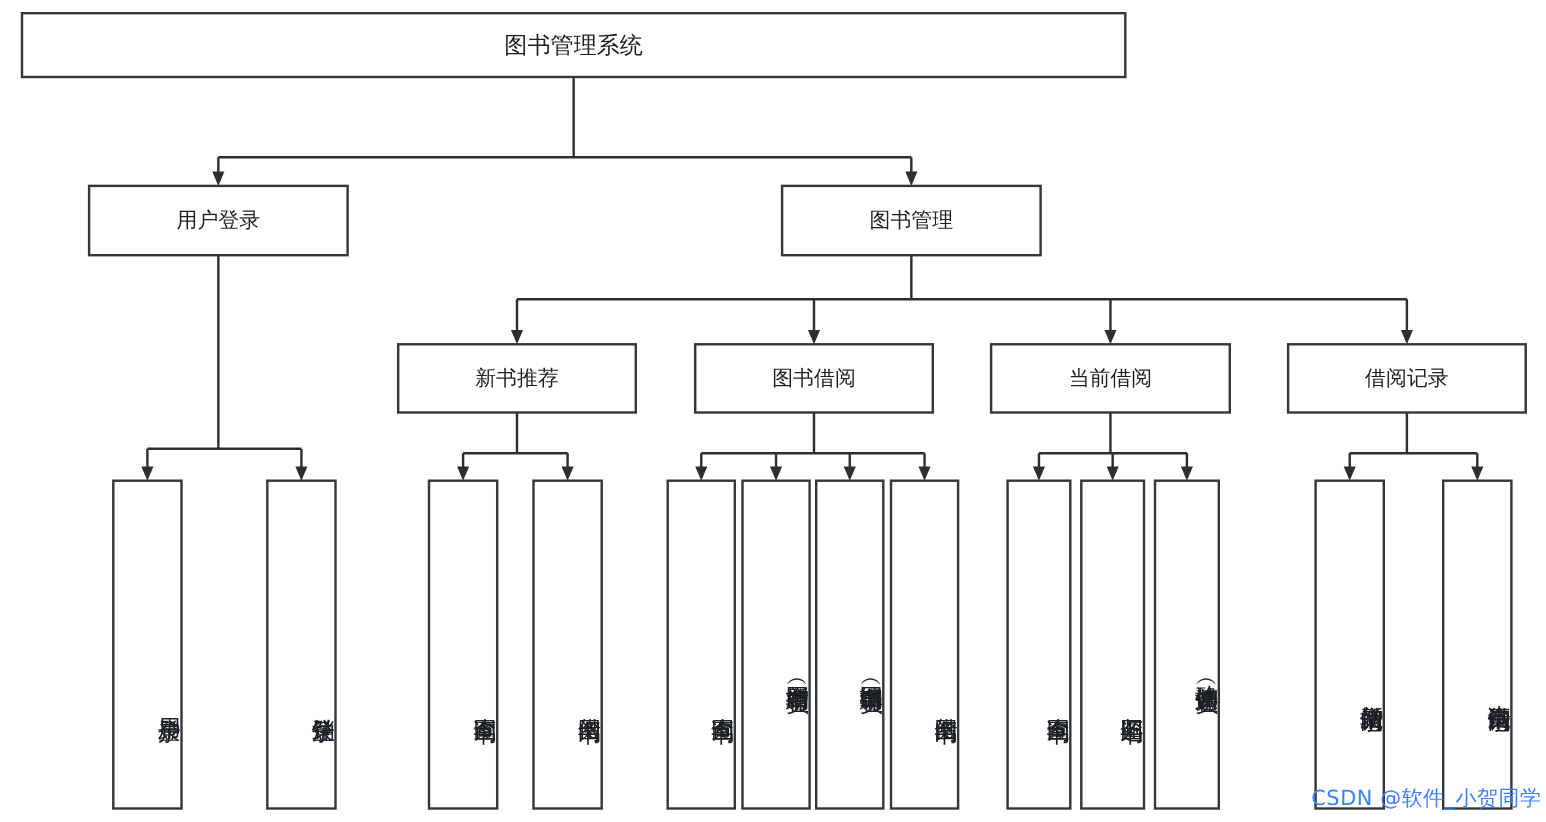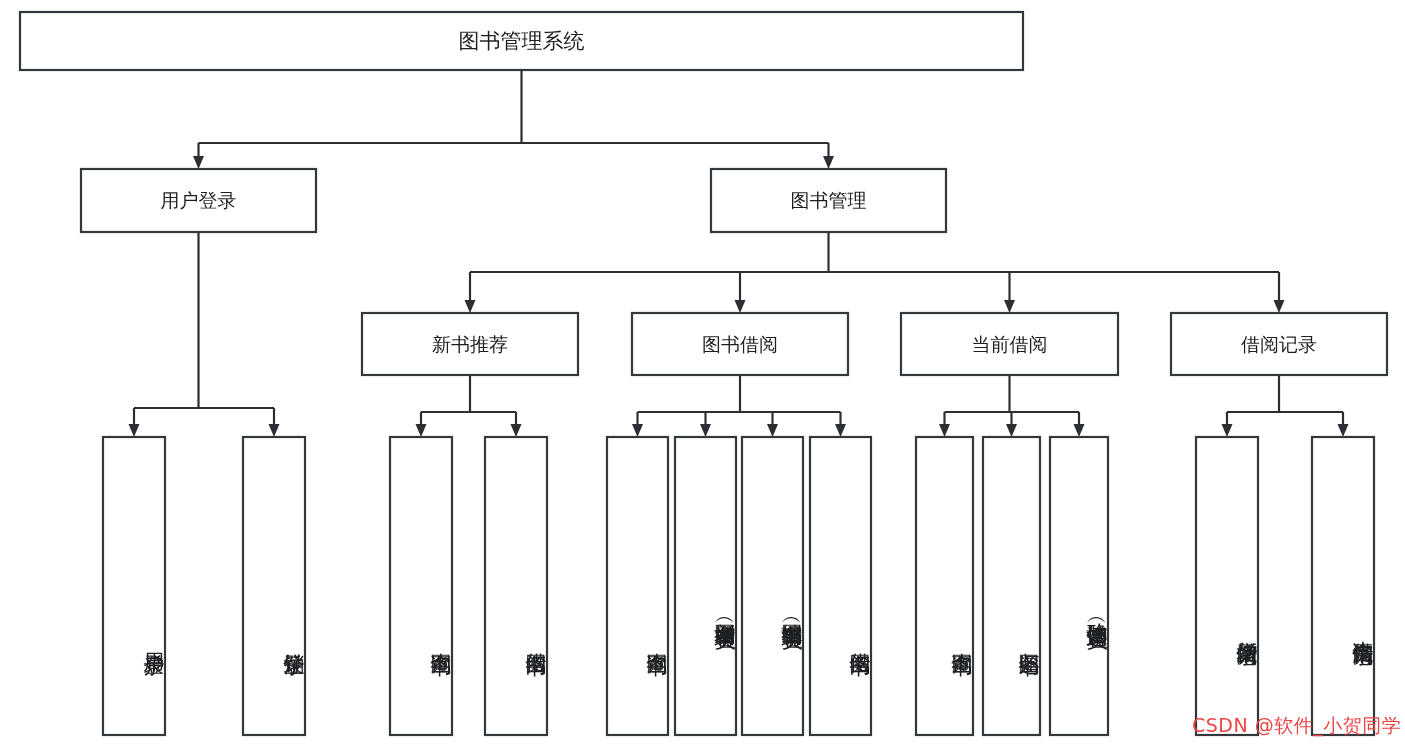--- a/index.html
+++ b/index.html
@@ -61,21 +61,21 @@
     stroke-width: 2.2;
     fill: none;
   }
   .arrow-head {
     fill: #2b2f33;
   }
   .watermark {
     position: absolute;
     font-family: "DejaVu Sans", "Liberation Sans", sans-serif;
     font-size: 19px;
-    color: #ef4444;
+    color: #3b82f6;
     white-space: nowrap;
     left: 1192px;
     top: 713px;
     letter-spacing: 0.5px;
   }
 </style>
 </head>
 <body>
 
 <div id="diagram-root">

